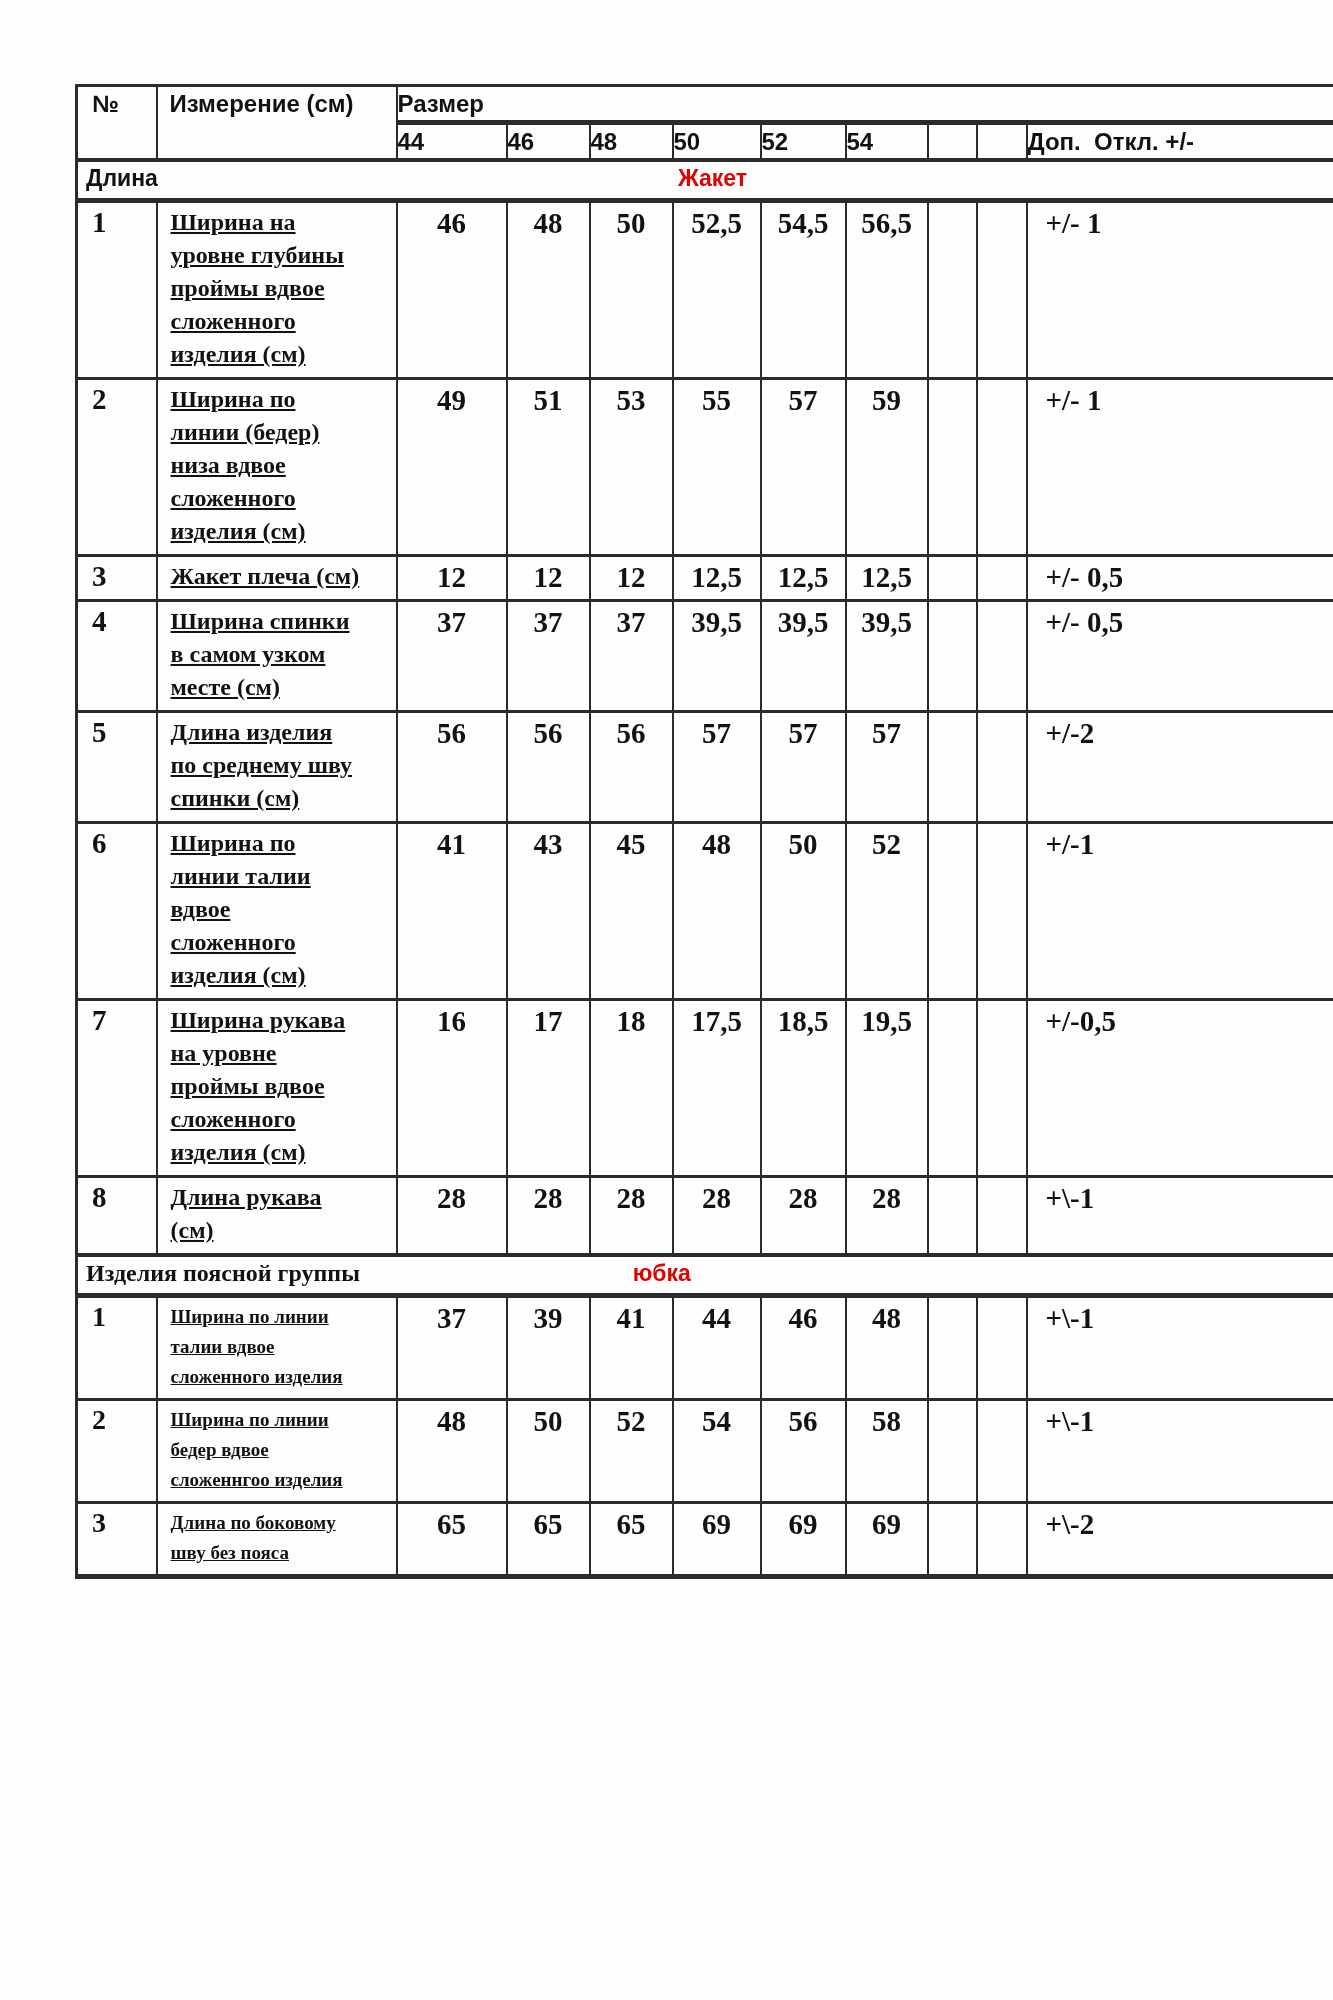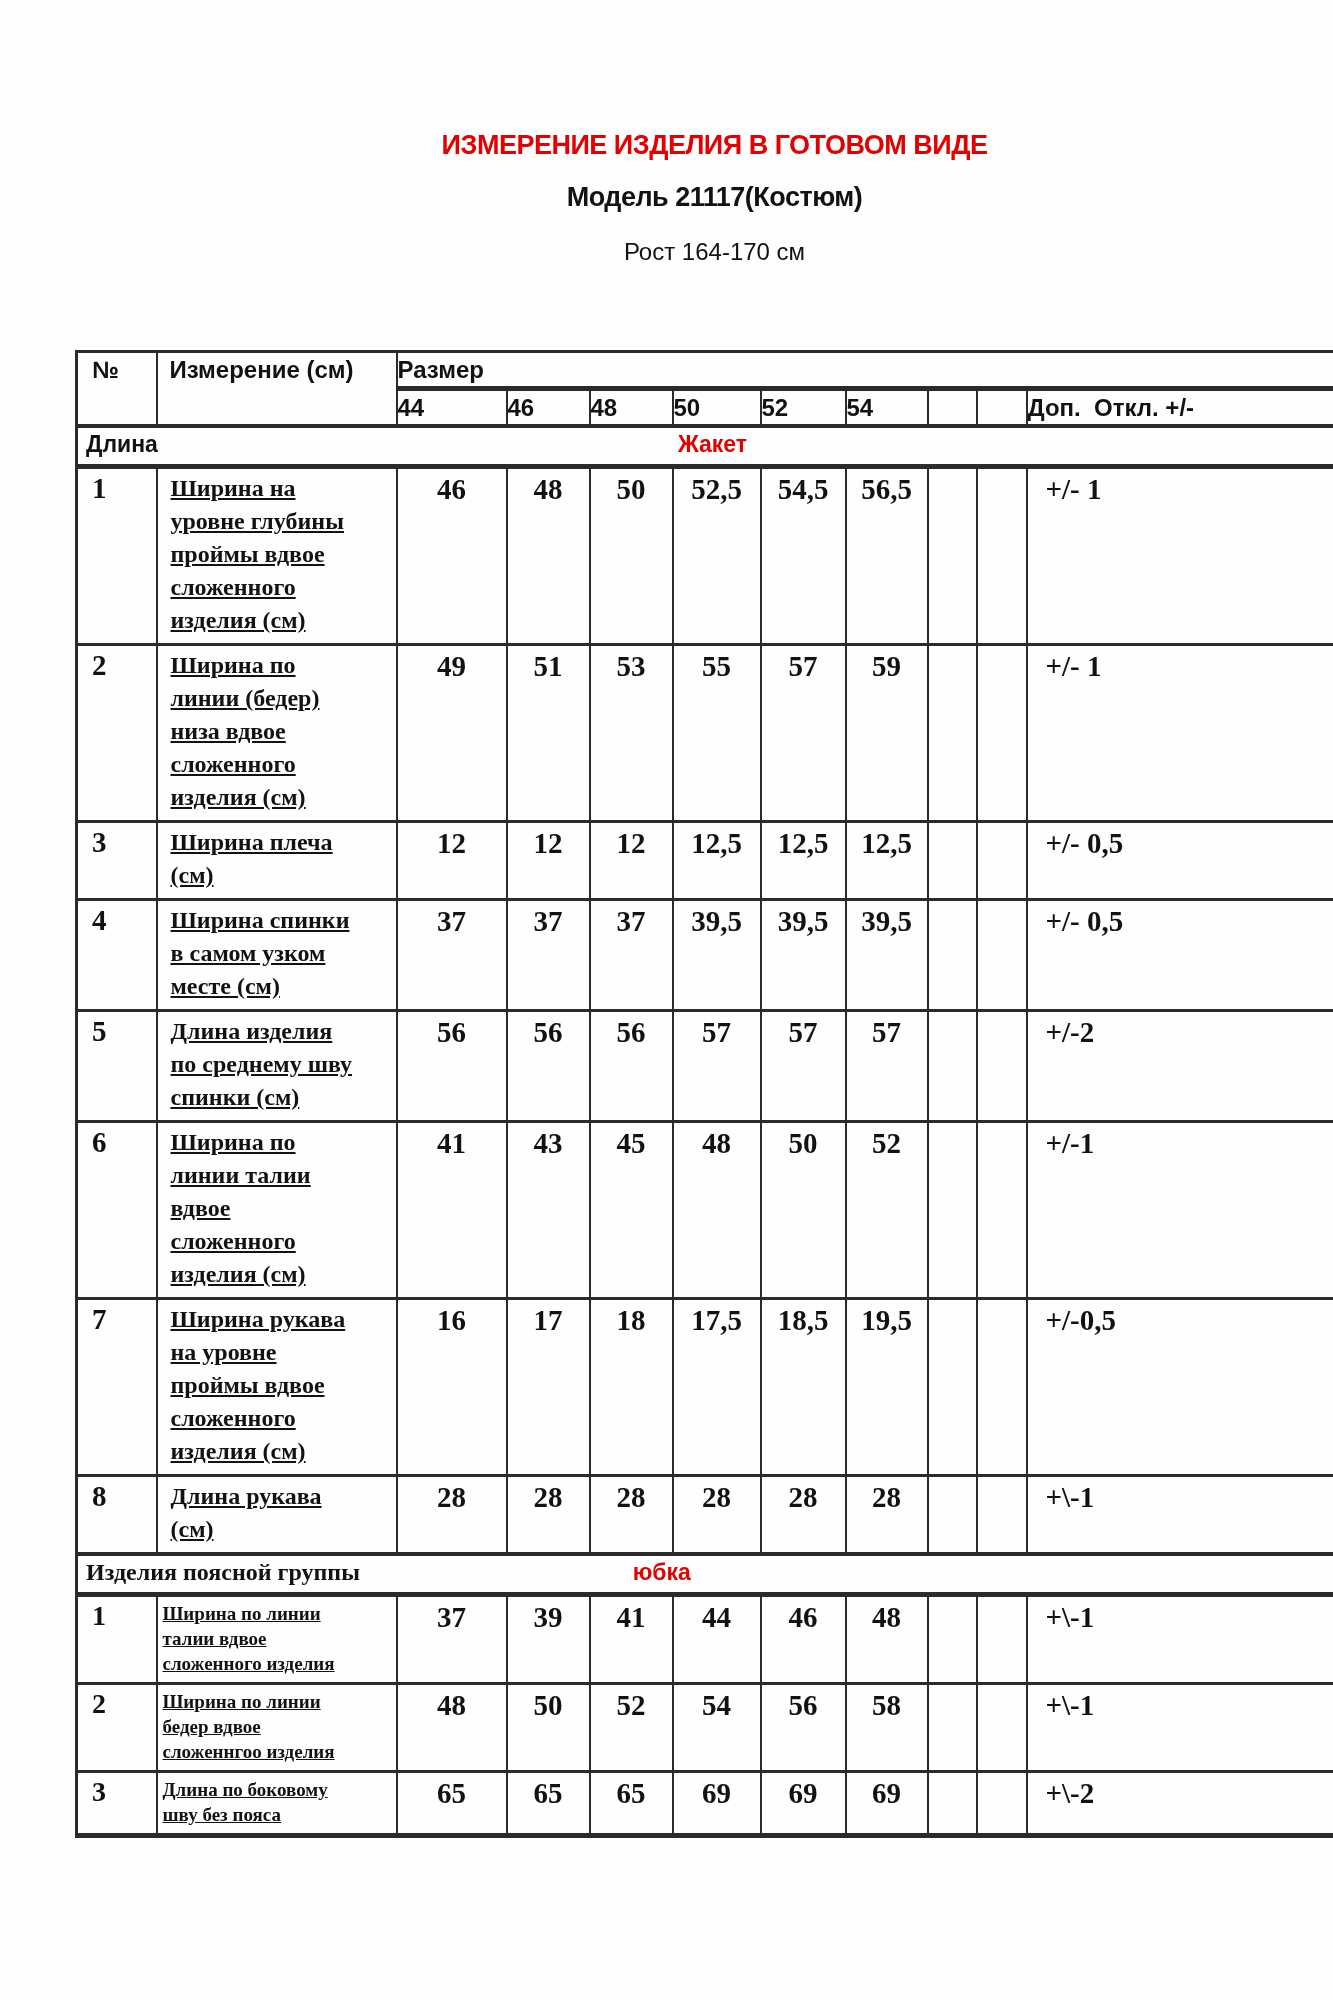--- a/index.html
+++ b/index.html
@@ -75,43 +75,38 @@
   td.num{
     font-family:"Liberation Serif",serif;font-weight:bold;
     font-size:29px;line-height:34px;padding:2px 2px 2px 14px;
   }
   td.desc{
     font-family:"Liberation Serif",serif;font-weight:bold;
     font-size:24px;line-height:33px;
     padding:3px 34px 6px 13px;
     text-decoration:underline;
   }
-  tr.small td.desc{font-size:19px;line-height:25px;padding:4px 40px 6px 5px;}
+  tr.small td.desc{font-size:19px;line-height:30px;padding:4px 40px 6px 13px;}
   tr.small td.num{font-size:28px;}
   td.val{
     font-family:"Liberation Serif",serif;font-weight:bold;
     font-size:29px;line-height:35px;text-align:center;padding-top:3px;
   }
   td.empty-col{}
   td.tol{
     font-family:"Liberation Serif",serif;font-weight:bold;
     font-size:29px;line-height:35px;text-align:left;
     padding:3px 0 0 18px;white-space:pre;
   }
 </style>
 </head>
 <body>
 
 <div class="page">
 
-  <div class="doc-header">
-    <div class="doc-title">ИЗМЕРЕНИЕ ИЗДЕЛИЯ В ГОТОВОМ ВИДЕ</div>
-    <div class="doc-model">Модель 21117(Костюм)</div>
-    <div class="doc-height">Рост 164-170 см</div>
-  </div>
 
   <table class="meas">
     <colgroup>
       <col style="width:80px">
         <col style="width:240px">
       <col style="width:110px">
         <col style="width:83px">
         <col style="width:83px">
       <col style="width:88px">
         <col style="width:85px">
@@ -163,21 +158,21 @@
           <td class="val">53</td>
           <td class="val">55</td>
           <td class="val">57</td>
           <td class="val">59</td>
           <td class="empty-col"></td>
           <td class="empty-col"></td>
           <td class="tol">+/- 1</td>
         </tr>
         <tr class="data-row large">
           <td class="num">3</td>
-          <td class="desc">Ширина плеча (см)</td>
+          <td class="desc">Жакет плеча (см)</td>
           <td class="val">12</td>
           <td class="val">12</td>
           <td class="val">12</td>
           <td class="val">12,5</td>
           <td class="val">12,5</td>
           <td class="val">12,5</td>
           <td class="empty-col"></td>
           <td class="empty-col"></td>
           <td class="tol">+/- 0,5</td>
         </tr>

